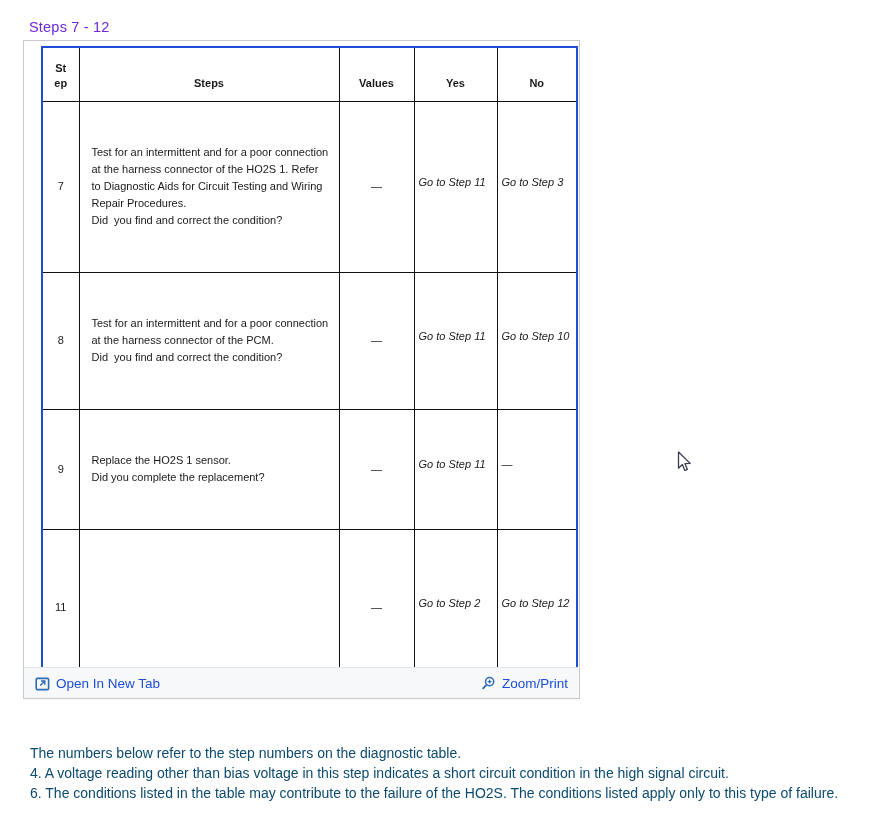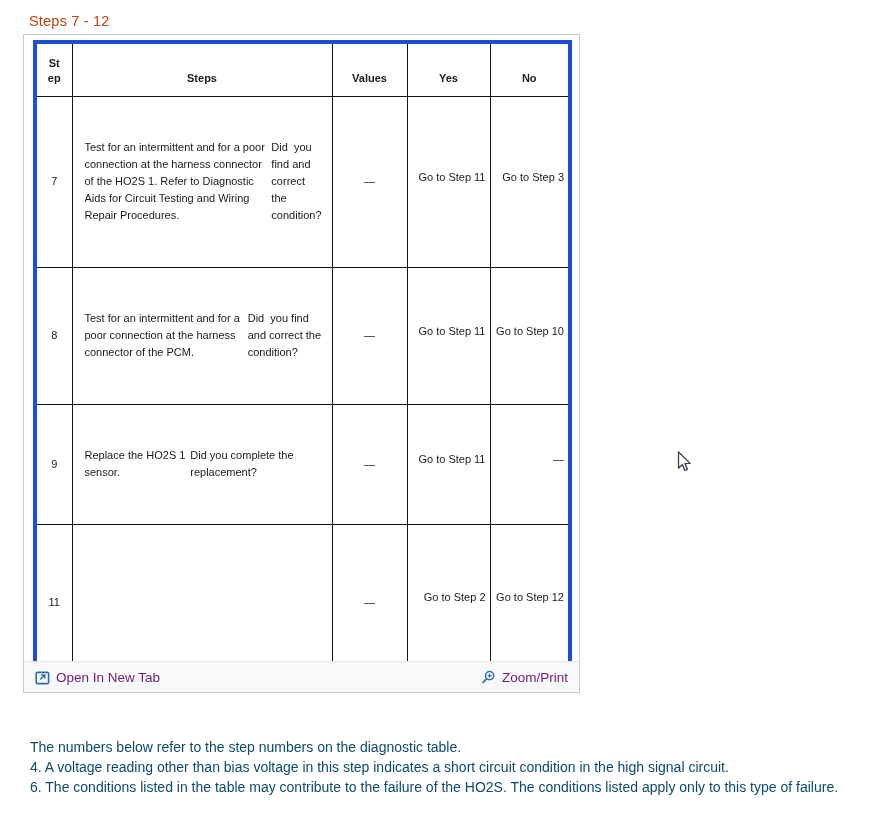--- a/index.html
+++ b/index.html
@@ -1,51 +1,51 @@
 <!DOCTYPE html>
 <html><head>
 <meta charset="utf-8">
 <style>
   * { margin:0; padding:0; box-sizing:border-box; }
   html,body { width:878px; height:819px; background:#ffffff; font-family:"Liberation Sans","DejaVu Sans",sans-serif; color:#1a1a1a; position:relative; }
 
-  .page-title { margin:13px 0 0 29px; font-size:14.5px; color:#c2410c; letter-spacing:.2px; }
+  .page-title { margin:19px 0 0 29px; font-size:14.5px; color:#6d28d9; letter-spacing:.2px; }
 
   .widget {
     margin:5px 0 0 23px; width:557px; height:659px;
     border:1px solid #c9c9c9; background:#ffffff;
     display:flex; flex-direction:column;
   }
   .table-area { flex:1; padding:5px 0 0 9px; overflow:hidden; }
 
   table.diag { border-collapse:collapse; table-layout:fixed; width:535px; background:#fff; }
-  table.diag { border:4px solid #1d4ed8; }
+  table.diag { border:2px solid #1d4ed8;margin-left:8px; }
   table.diag th, table.diag td { border:1.5px solid #111; font-size:11px; line-height:17px; vertical-align:middle; }
 
   th { font-weight:bold; vertical-align:bottom !important; padding:0 2px 9px 2px; text-align:center; }
   .step-head-inner { display:inline-block; width:14px; word-break:break-all; line-height:15px; }
 
   td.step { text-align:center; }
   td.action { vertical-align:top; padding:8px 10px 9px 12px; white-space:pre-wrap; }
-  .action-flex { display:flex; flex-direction:row; justify-content:space-between; height:100%; }
+  .action-flex { display:flex; flex-direction:column; justify-content:space-between; height:100%; }
   td.values { text-align:center; }
-  td.go { text-align:right; vertical-align:bottom; padding:0 4px 9px 4px; }
+  td.go { text-align:left; vertical-align:bottom; padding:0 4px 9px 4px;font-style:italic; }
 
   tr.r-head { height:54px; }
   tr.r7 { height:94px; }
   tr.r8 { height:95px; }
   tr.r9 { height:61px; }
   tr.r10 { height:62px; }
   tr.r11 { height:158px; }
 
   .widget-footer {
     height:31px; background:#f7f8fa; border-top:1px solid #e4e6e9;
     display:flex; align-items:center; justify-content:space-between; padding:0 11px;
   }
-  .flink { display:flex; align-items:center; gap:6px; color:#701a75; font-size:13.5px; cursor:pointer; text-decoration:none; }
+  .flink { display:flex; align-items:center; gap:6px; color:#1d4ed8; font-size:13.5px; cursor:pointer; text-decoration:none; }
   .flink svg { display:block; }
 
   .notes { margin:44px 0 0 30px; font-size:14px; line-height:20px; color:#0c4a6e; }
 
   .cursor { position:absolute; left:677px; top:451px; pointer-events:none; }
 </style>
 </head>
 <body>
 
 <div class="page-title">Steps 7 - 12</div>

